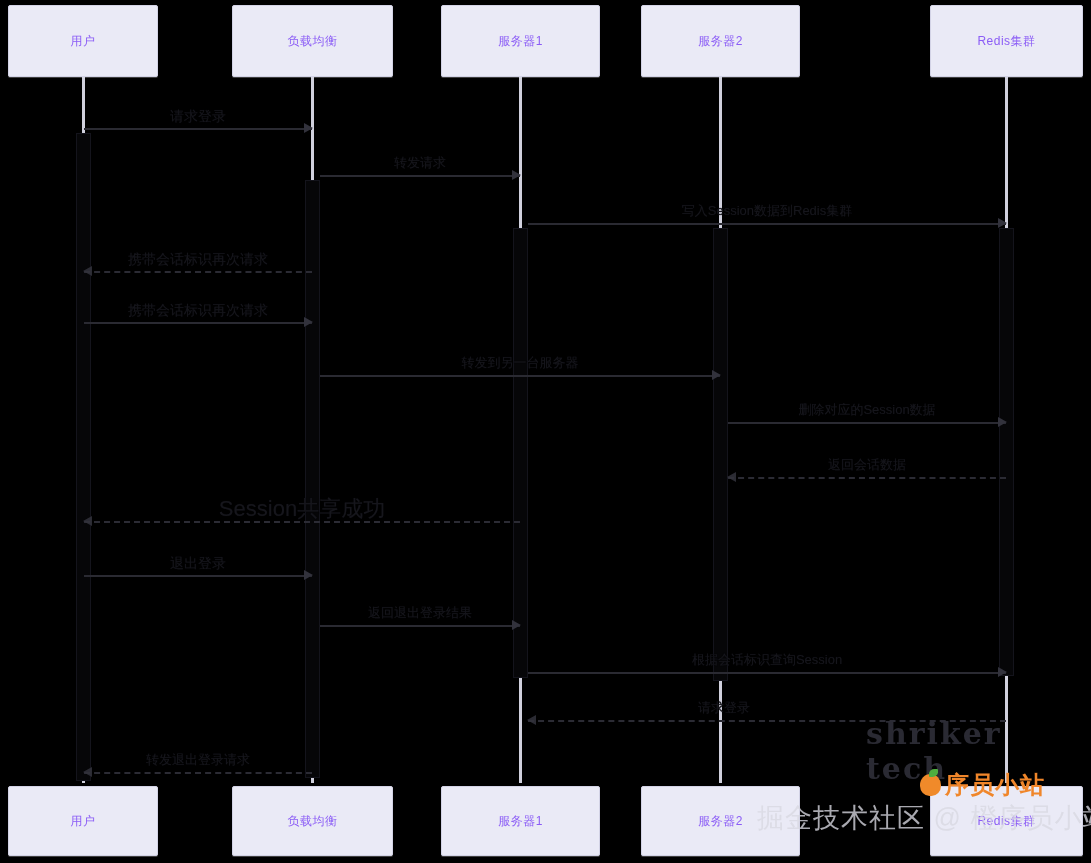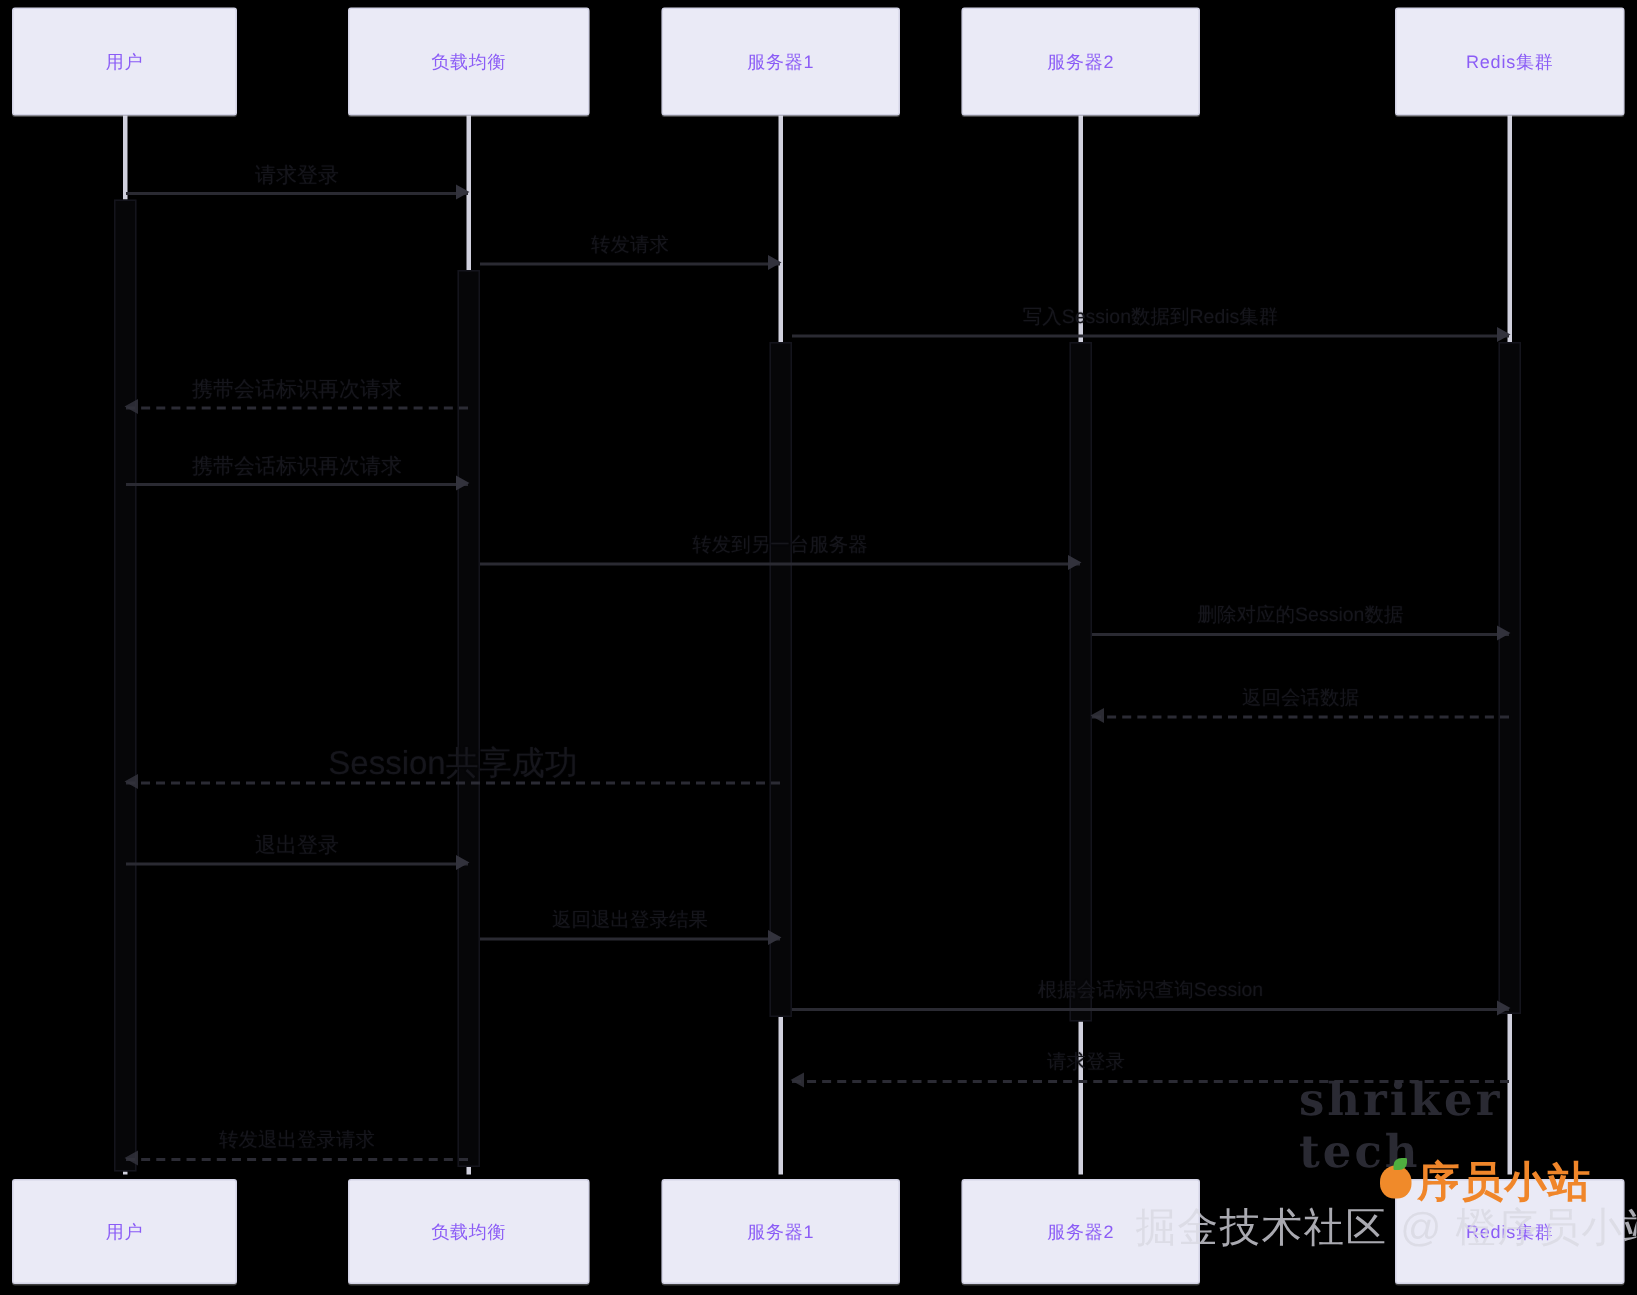--- a/index.html
+++ b/index.html
@@ -71,21 +71,21 @@
   }
   .wm-logo .mark{
     width:21px;height:22px;border-radius:50% 50% 45% 45%;
     background:#f08a2a;position:relative;
   }
   .wm-logo .mark:after{
     content:"";position:absolute;left:9px;top:-5px;width:9px;height:8px;
     background:#4fae3f;border-radius:60% 10% 60% 10%;
   }
   .wm-logo .txt{
-    color:#f0862a;font-size:28px;font-weight:700;letter-spacing:1px;
+    color:#f0862a;font-size:24px;font-weight:700;letter-spacing:1px;
   }
 </style>
 </head>
 <body>
 
 <div id="stage">
 
   
   <div class="actor" style="left:8px;top:5px;width:150px;height:72px;">
     <span>用户</span>

